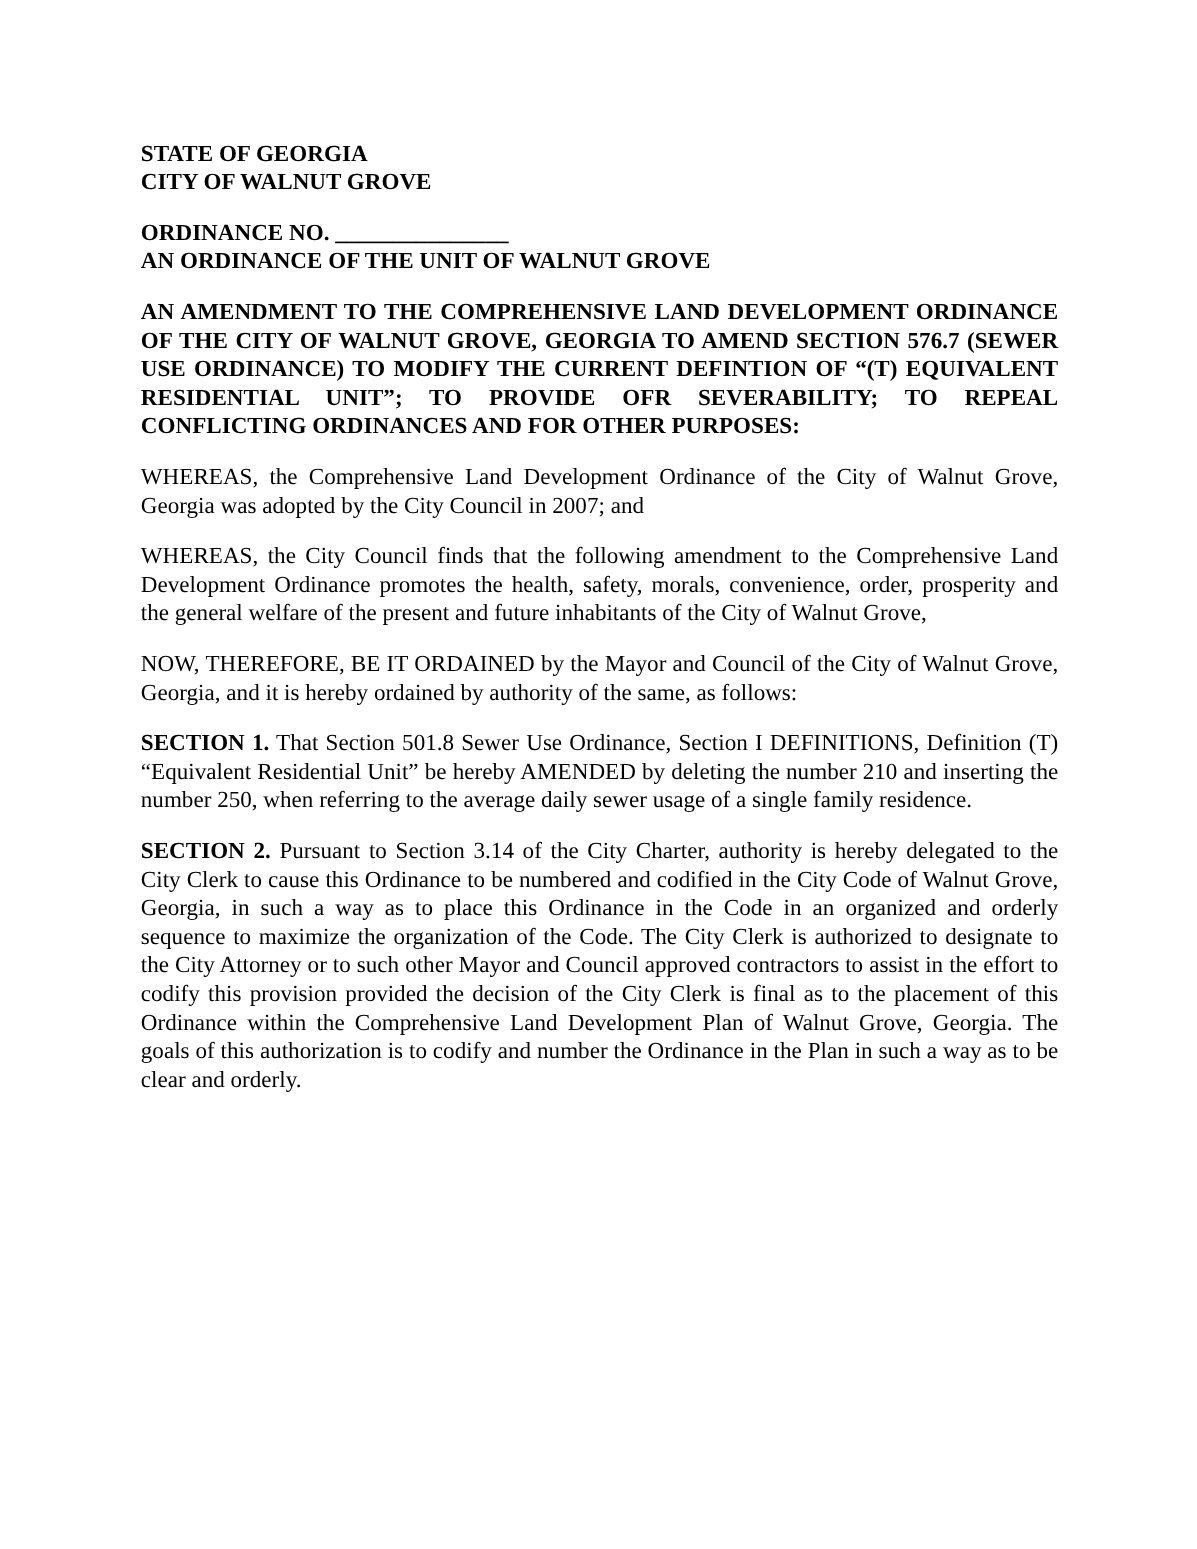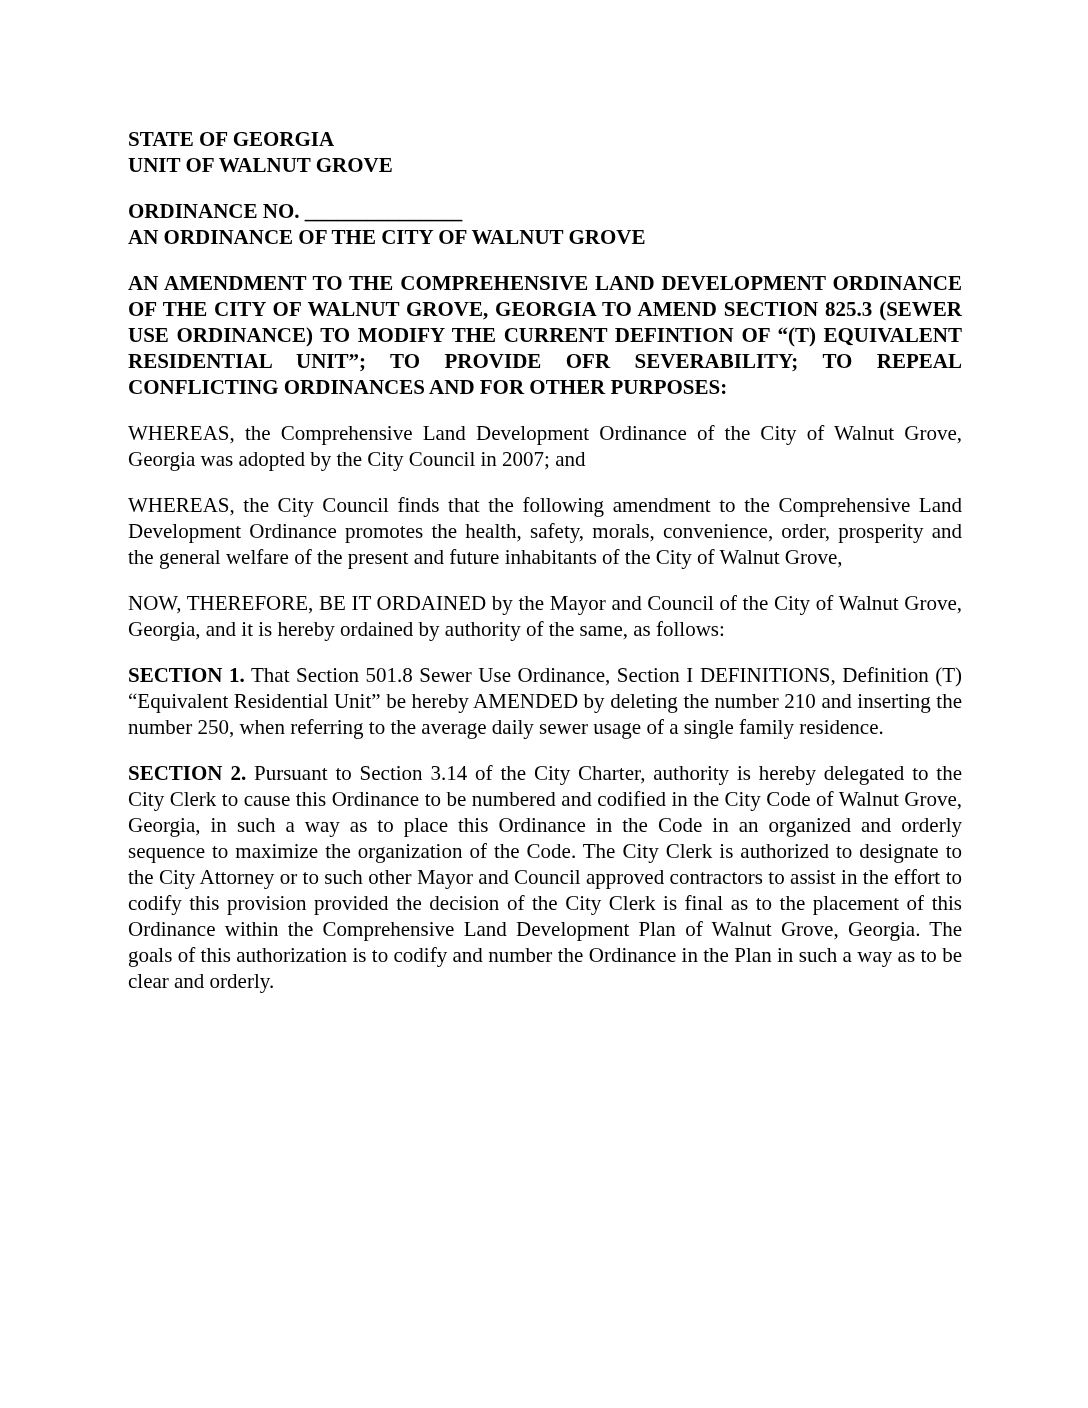--- a/index.html
+++ b/index.html
@@ -29,22 +29,22 @@
   .para.align-left   { text-align: left; }
   .para.align-center { text-align: left; }
   .bold      { font-weight: bold; }
   .underline { }
 </style>
 </head>
 <body>
 
 <div class="page">
   <div>
-      <p class="para align-left"><span class="bold">STATE OF GEORGIA</span><br><span class="bold">UNIT OF WALNUT GROVE</span></p>
-      <p class="para align-center"><span class="bold">ORDINANCE NO. _______________</span><br><span class="bold">AN ORDINANCE OF THE CITY OF WALNUT GROVE</span></p>
-      <p class="para"><span class="bold">AN AMENDMENT TO THE COMPREHENSIVE LAND DEVELOPMENT ORDINANCE OF THE CITY OF WALNUT GROVE, GEORGIA TO AMEND SECTION 825.3 (SEWER USE ORDINANCE) TO MODIFY THE CURRENT DEFINTION OF “(T) EQUIVALENT RESIDENTIAL UNIT”; TO PROVIDE OFR SEVERABILITY; TO REPEAL CONFLICTING ORDINANCES AND FOR OTHER PURPOSES:</span></p>
+      <p class="para align-left"><span class="bold">STATE OF GEORGIA</span><br><span class="bold">CITY OF WALNUT GROVE</span></p>
+      <p class="para align-center"><span class="bold">ORDINANCE NO. _______________</span><br><span class="bold">AN ORDINANCE OF THE UNIT OF WALNUT GROVE</span></p>
+      <p class="para"><span class="bold">AN AMENDMENT TO THE COMPREHENSIVE LAND DEVELOPMENT ORDINANCE OF THE CITY OF WALNUT GROVE, GEORGIA TO AMEND SECTION 576.7 (SEWER USE ORDINANCE) TO MODIFY THE CURRENT DEFINTION OF “(T) EQUIVALENT RESIDENTIAL UNIT”; TO PROVIDE OFR SEVERABILITY; TO REPEAL CONFLICTING ORDINANCES AND FOR OTHER PURPOSES:</span></p>
       <p class="para"><span>WHEREAS, the Comprehensive Land Development Ordinance of the City of Walnut Grove, Georgia was adopted by the City Council in 2007; and</span></p>
       <p class="para"><span>WHEREAS, the City Council finds that the following amendment to the Comprehensive Land Development Ordinance promotes the health, safety, morals, convenience, order, prosperity and the general welfare of the present and future inhabitants of the City of Walnut Grove,</span></p>
       <p class="para"><span>NOW, THEREFORE, BE IT ORDAINED by the Mayor and Council of the City of Walnut Grove, Georgia, and it is hereby ordained by authority of the same, as follows:</span></p>
       <p class="para"><span class="bold underline">SECTION 1.</span><span> That Section 501.8 Sewer Use Ordinance, </span><span class="underline">Section I DEFINITIONS</span><span>, Definition (T) “Equivalent Residential Unit” be hereby AMENDED by deleting the number </span><span class="underline">210 </span><span>and inserting the number </span><span class="underline">250</span><span>, when referring to the average daily sewer usage of a single family residence.</span></p>
       <p class="para"><span class="bold underline">SECTION 2.</span><span> Pursuant to Section 3.14 of the City Charter, authority is hereby delegated to the City Clerk to cause this Ordinance to be numbered and codified in the City Code of Walnut Grove, Georgia, in such a way as to place this Ordinance in the Code in an organized and orderly sequence to maximize the organization of the Code.  The City Clerk is authorized to designate to the City Attorney or to such other Mayor and Council approved contractors to assist in the effort to codify this provision provided the decision of the City Clerk is final as to the placement of this Ordinance within the Comprehensive Land Development Plan of Walnut Grove, Georgia.  The goals of this authorization is to codify and number the Ordinance in the Plan in such a way as to be clear and orderly.</span></p>
     </div>
 </div>
 
 </body></html>

